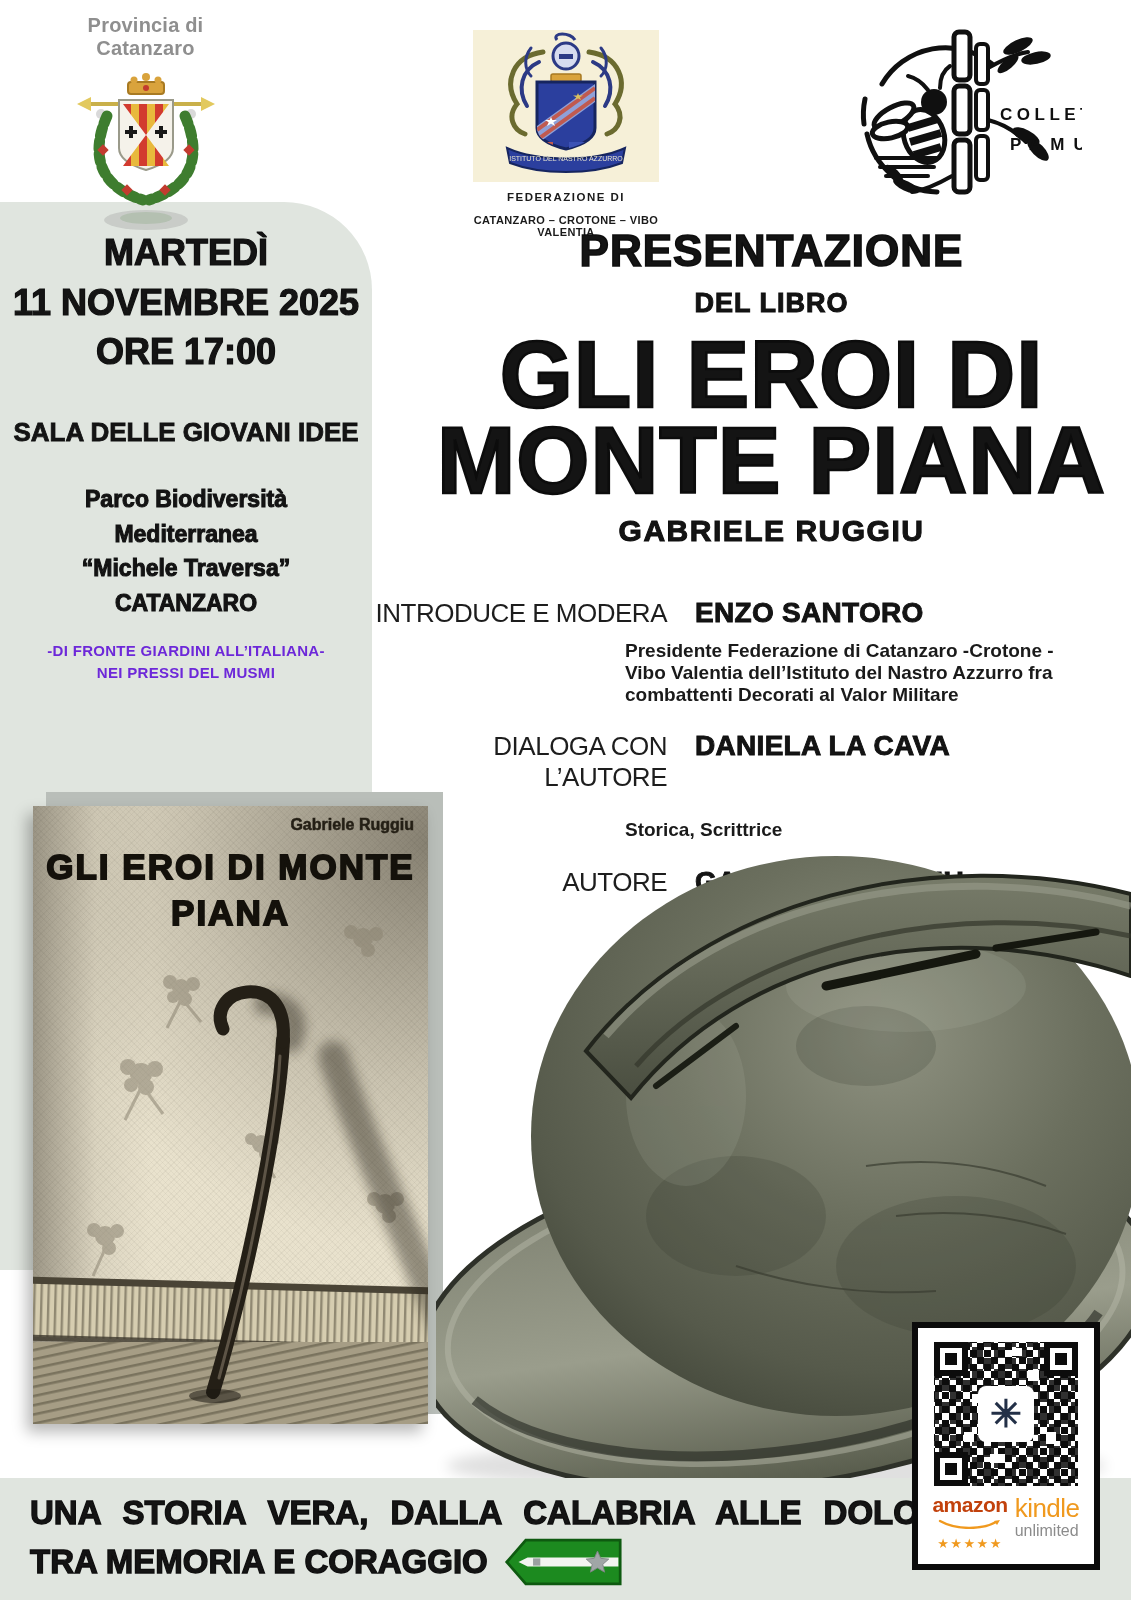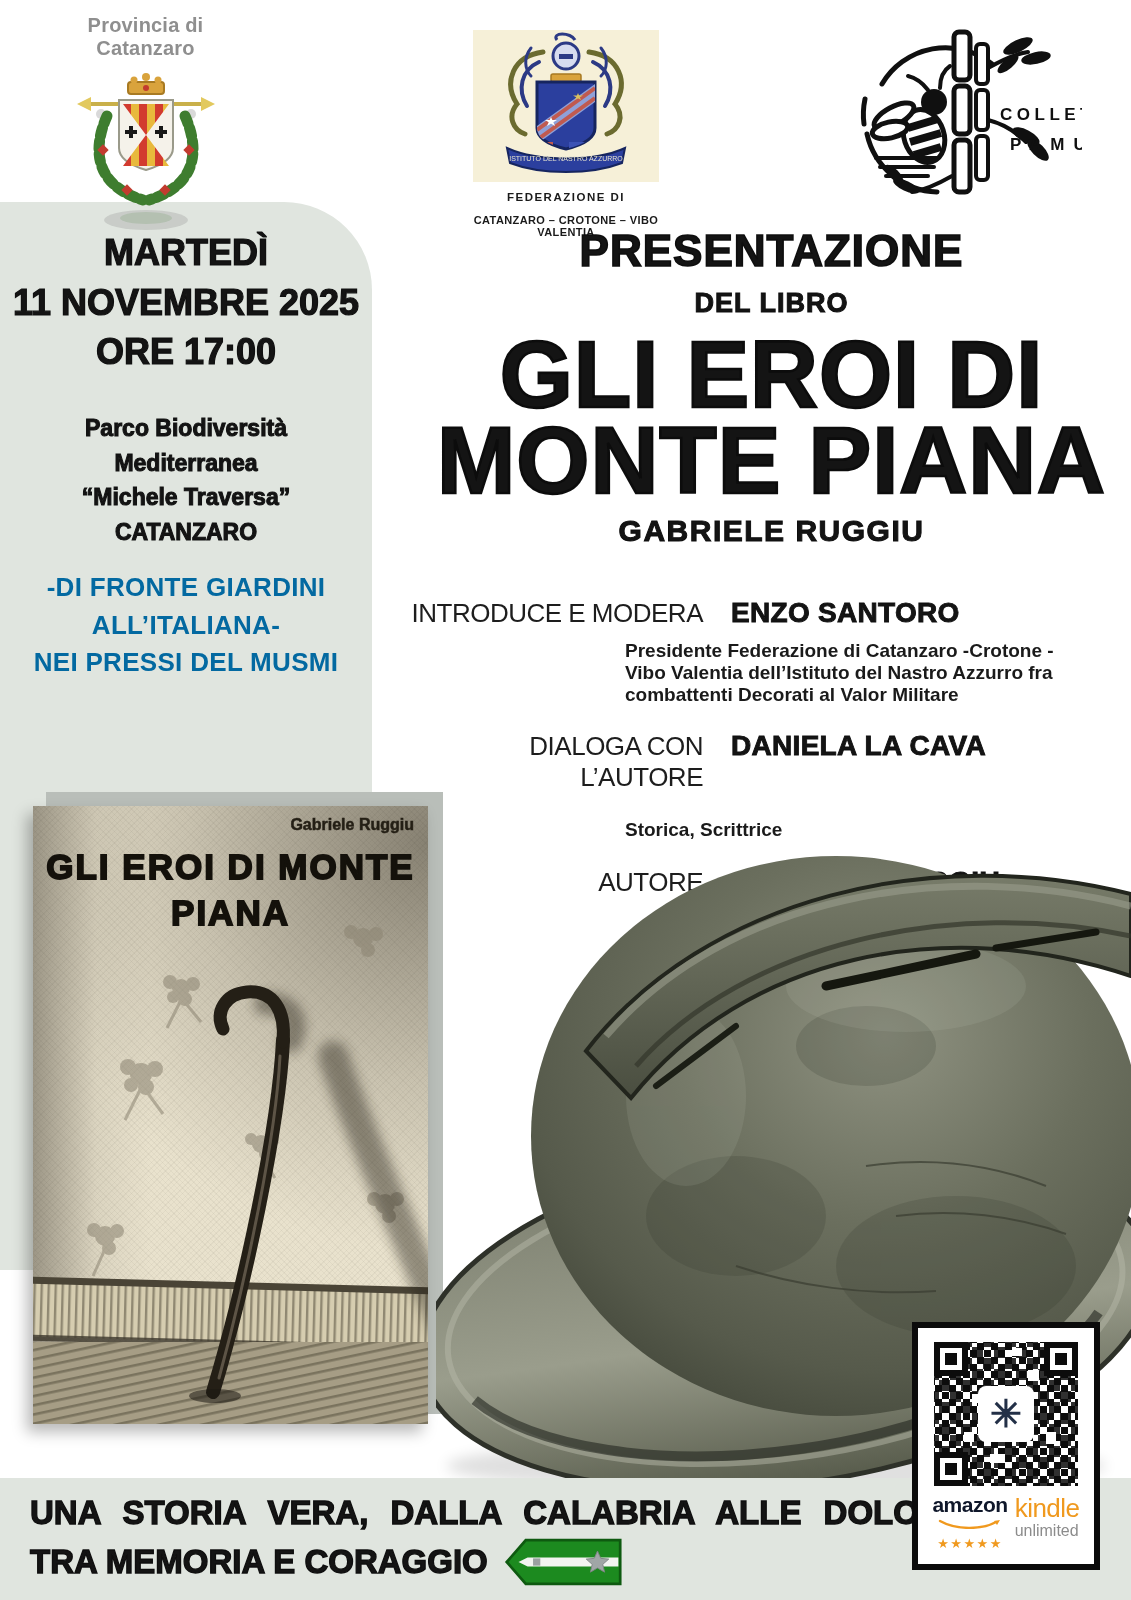--- a/index.html
+++ b/index.html
@@ -14,33 +14,33 @@
   .fed-line1{margin-top:9px;font-size:11.5px;font-weight:700;letter-spacing:1.5px;color:#1a1a1a;}
   .fed-line2{margin-top:11px;font-size:11px;font-weight:700;letter-spacing:0.4px;color:#1a1a1a;}
   .pamuk{position:absolute;left:842px;top:24px;z-index:4;}
 
   
   .sidebar{position:absolute;left:0;top:202px;width:372px;height:1068px;background:#e0e5df;
            border-top-right-radius:88px;text-align:center;z-index:1;}
   .sb-date{margin-top:26px;font-size:36px;line-height:1.38;font-weight:700;-webkit-text-stroke:1.2px #101010;}
   .sb-hall{margin-top:40px;font-size:26px;font-weight:700;-webkit-text-stroke:0.8px #101010;}
   .sb-venue{margin-top:34px;font-size:23px;line-height:1.5;font-weight:700;-webkit-text-stroke:1px #101010;}
-  .sb-note{margin-top:20px;font-size:26px;line-height:1.45;font-weight:700;color:#0369a1;letter-spacing:0.3px;}
+  .sb-note{margin-top:20px;font-size:15px;line-height:1.45;font-weight:700;color:#6d28d9;letter-spacing:0.3px;}
 
   
   .main-title{position:absolute;left:392px;top:226px;width:759px;text-align:center;z-index:4;}
   .kicker1{font-size:44px;font-weight:700;letter-spacing:1px;-webkit-text-stroke:1.6px #0e0e0e;}
   .kicker2{margin-top:12px;font-size:27px;font-weight:700;letter-spacing:1px;-webkit-text-stroke:1px #0e0e0e;}
   .big{font-size:94px;font-weight:700;line-height:0.92;letter-spacing:1px;-webkit-text-stroke:2.6px #0c0c0c;}
   .big.first{margin-top:13px;}
   .main-author{margin-top:9px;font-size:30px;font-weight:700;letter-spacing:1.5px;-webkit-text-stroke:1px #0e0e0e;}
 
   
   .speakers{position:absolute;left:372px;top:597px;width:759px;z-index:4;}
-  .srow{display:grid;grid-template-columns:295px 1fr;column-gap:28px;align-items:baseline;padding-left:36px;}
+  .srow{display:grid;grid-template-columns:295px 1fr;column-gap:28px;align-items:baseline;}
   .slabel{text-align:right;font-size:26px;font-weight:400;color:#1d1d1d;letter-spacing:-0.5px;}
   .sname{font-size:28px;font-weight:700;letter-spacing:0.3px;-webkit-text-stroke:0.9px #0e0e0e;}
   .sdesc{padding-left:253px;font-size:19px;font-weight:700;line-height:1.15;margin-top:11px;color:#1a1a1a;}
   .gap1{margin-top:24px;}
   .gap2{margin-top:26px;}
   .gap3{margin-top:26px;}
 
   
   .book-backing{position:absolute;left:46px;top:792px;width:397px;height:622px;background:#b9beb9;z-index:2;}
   .book{position:absolute;left:33px;top:806px;width:395px;height:618px;z-index:3;
@@ -69,21 +69,21 @@
       gap:16px;-webkit-text-stroke:1.3px #0e0e0e;}
 
   
   .qrbox{position:absolute;left:912px;top:1322px;width:188px;height:248px;box-sizing:border-box;
          background:#fff;border:6px solid #0b0b0b;z-index:30;display:flex;flex-direction:column;align-items:center;}
   .qrwrap{position:relative;width:156px;height:156px;margin-top:8px;}
   .qr-center{position:absolute;left:50px;top:50px;width:56px;height:56px;background:#fff;border-radius:8px;
              display:flex;align-items:center;justify-content:center;font-size:38px;color:#233047;font-weight:700;}
   .amzn{display:grid;grid-template-columns:auto auto;column-gap:7px;align-items:start;margin-top:4px;}
   .amzn-left{text-align:center;}
-  .amzn-word{font-size:21px;font-weight:700;color:#0f172a;letter-spacing:-0.5px;line-height:0.9;}
+  .amzn-word{font-size:21px;font-weight:700;color:#c2410c;letter-spacing:-0.5px;line-height:0.9;}
   .amzn-stars{font-size:13px;color:#f0991e;letter-spacing:1.5px;margin-top:3px;}
   .amzn-kindle{font-size:26px;font-weight:400;color:#f0991e;letter-spacing:-0.5px;line-height:0.95;}
   .amzn-unlim{font-size:16px;color:#8c8c8c;margin-top:1px;}
 </style>
 </head>
 <body>
 
 <div class="page">
 
   <div class="prov">
@@ -233,20 +233,21 @@
       <text x="168" y="126" font-size="17" font-weight="700" letter-spacing="9" fill="#101010" font-family="Liberation Sans, sans-serif">PAMUK</text>
     </svg>
   </div>
 
   <div class="sidebar">
     <div class="sb-date">
       <div>MARTEDÌ</div>
       <div>11 NOVEMBRE 2025</div>
       <div>ORE 17:00</div>
     </div>
+    <div class="sb-hall">SALA DELLE GIOVANI IDEE</div>
     <div class="sb-venue">
       <div>Parco Biodiversità</div>
       <div>Mediterranea</div>
       <div>“Michele Traversa”</div>
       <div>CATANZARO</div>
     </div>
     <div class="sb-note">
       <div>-DI FRONTE GIARDINI ALL’ITALIANA-</div>
       <div>NEI PRESSI DEL MUSMI</div>
     </div>

